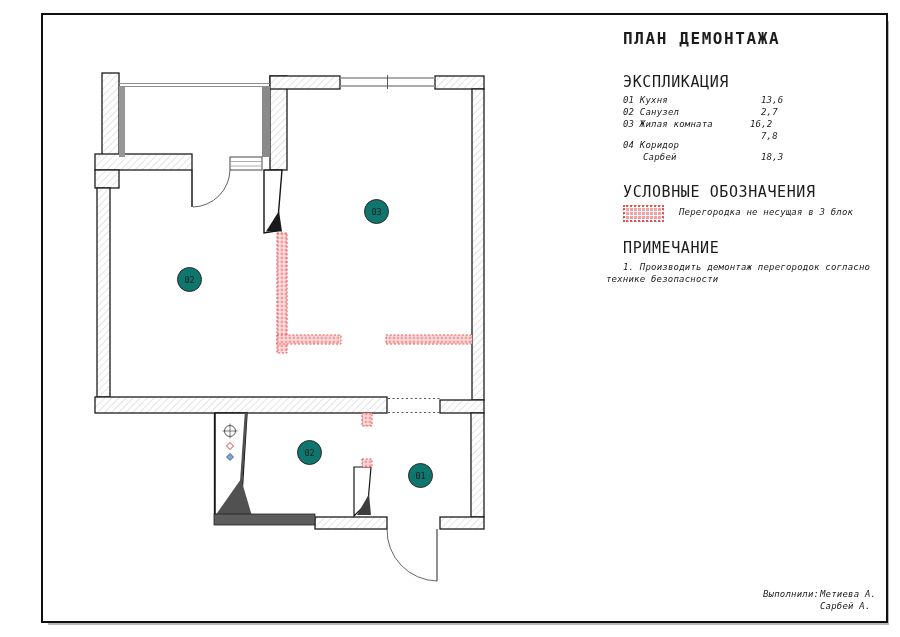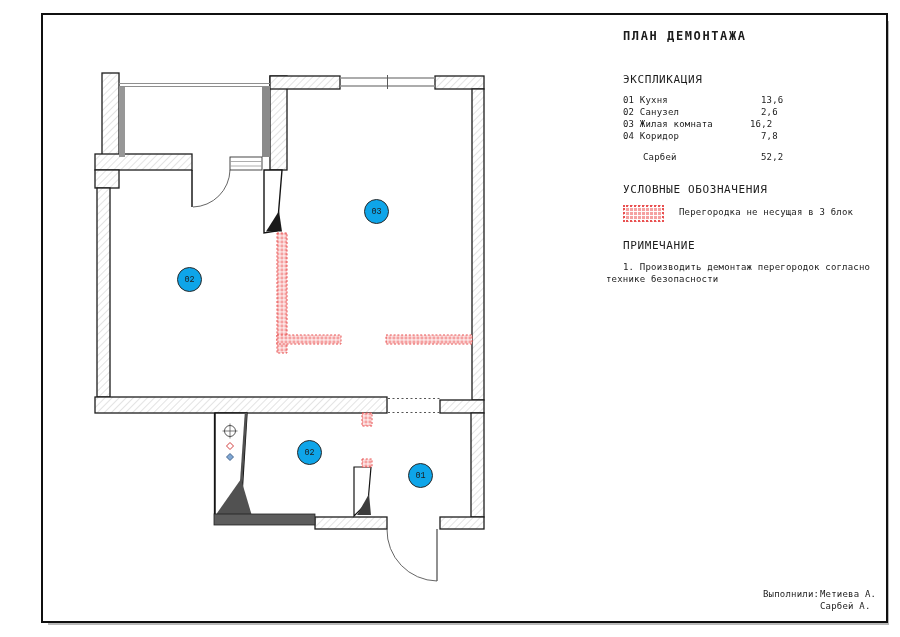--- a/index.html
+++ b/index.html
@@ -3,26 +3,26 @@
 <meta charset="utf-8">
 <style>
   html,body{margin:0;padding:0;background:#ffffff;}
   body{position:relative;width:900px;height:637px;overflow:hidden;
        font-family:"DejaVu Sans Mono","Liberation Mono",monospace;color:#1c1c1c;}
   .sheet{position:absolute;left:41px;top:13px;width:843px;height:606px;
          background:#ffffff;border:2px solid #101010;
          box-shadow:4px 5px 0 -3px #b9b9b9;}
   svg.plan{position:absolute;left:0;top:0;z-index:2;}
   .t{position:absolute;z-index:3;white-space:pre;line-height:1.15;}
-  .title{font-size:12px;font-weight:bold;letter-spacing:1.6px;}
-  .hdr{font-size:11px;letter-spacing:0.6px;text-align:right;}
-  .body-t{font-size:9px;letter-spacing:0.2px;}
+  .title{font-size:16px;font-weight:bold;letter-spacing:1.6px;}
+  .hdr{font-size:15px;letter-spacing:0.6px;text-align:right;}
+  .body-t{font-size:9px;letter-spacing:0.2px;font-style:italic;}
   .room-label{position:absolute;z-index:4;width:23px;height:23px;border:1px solid #2a2a2a;
-      border-radius:50%;background:#0ea5e9;display:flex;align-items:center;justify-content:center;
-      font-size:8.5px;letter-spacing:0;font-family:Liberation Mono, monospace;}
+      border-radius:50%;background:#0f766e;display:flex;align-items:center;justify-content:center;
+      font-size:8.5px;letter-spacing:0;}
   .swatch{position:absolute;z-index:3;width:37px;height:13px;
       background-color:#f5a0a0;
       background-image:
         repeating-linear-gradient(0deg, rgba(255,255,255,.95) 0 1px, transparent 1px 4px),
         repeating-linear-gradient(90deg, rgba(255,255,255,.95) 0 1px, transparent 1px 4px);
       border:2px dotted #e85050;}
 </style>
 </head>
 <body>
 
@@ -131,28 +131,28 @@
 <div class="room-label" style="left:364px;top:199px">03</div>
 <div class="room-label" style="left:408px;top:463px">01</div>
 
 <div class="t title" style="left:623px;top:30px">ПЛАН ДЕМОНТАЖА</div>
 
 <div class="t hdr" style="left:623px;top:74px">ЭКСПЛИКАЦИЯ</div>
 
 <div class="t body-t" style="left:623px;top:95px">01 Кухня</div>
 <div class="t body-t" style="left:761px;top:95px">13,6</div>
 <div class="t body-t" style="left:623px;top:107px">02 Санузел</div>
-<div class="t body-t" style="left:761px;top:107px">2,6</div>
+<div class="t body-t" style="left:761px;top:107px">2,7</div>
 <div class="t body-t" style="left:623px;top:119px">03 Жилая комната</div>
 <div class="t body-t" style="left:750px;top:119px">16,2</div>
-<div class="t body-t" style="left:623px;top:131px">04 Коридор</div>
+<div class="t body-t" style="left:623px;top:140px">04 Коридор</div>
 <div class="t body-t" style="left:761px;top:131px">7,8</div>
 
 <div class="t body-t" style="left:643px;top:152px">Сарбей</div>
-<div class="t body-t" style="left:761px;top:152px">52,2</div>
+<div class="t body-t" style="left:761px;top:152px">18,3</div>
 
 <div class="t hdr" style="left:623px;top:184px">УСЛОВНЫЕ ОБОЗНАЧЕНИЯ</div>
 <div class="swatch" style="left:623px;top:205px"></div>
 <div class="t body-t" style="left:679px;top:207px">Перегородка не несущая в 3 блок</div>
 
 <div class="t hdr" style="left:623px;top:240px">ПРИМЕЧАНИЕ</div>
 <div class="t body-t" style="left:623px;top:262px">1. Производить демонтаж перегородок согласно</div>
 <div class="t body-t" style="left:606px;top:274px">технике безопасности</div>
 
 <div class="t body-t" style="left:763px;top:589px">Выполнили:</div>

